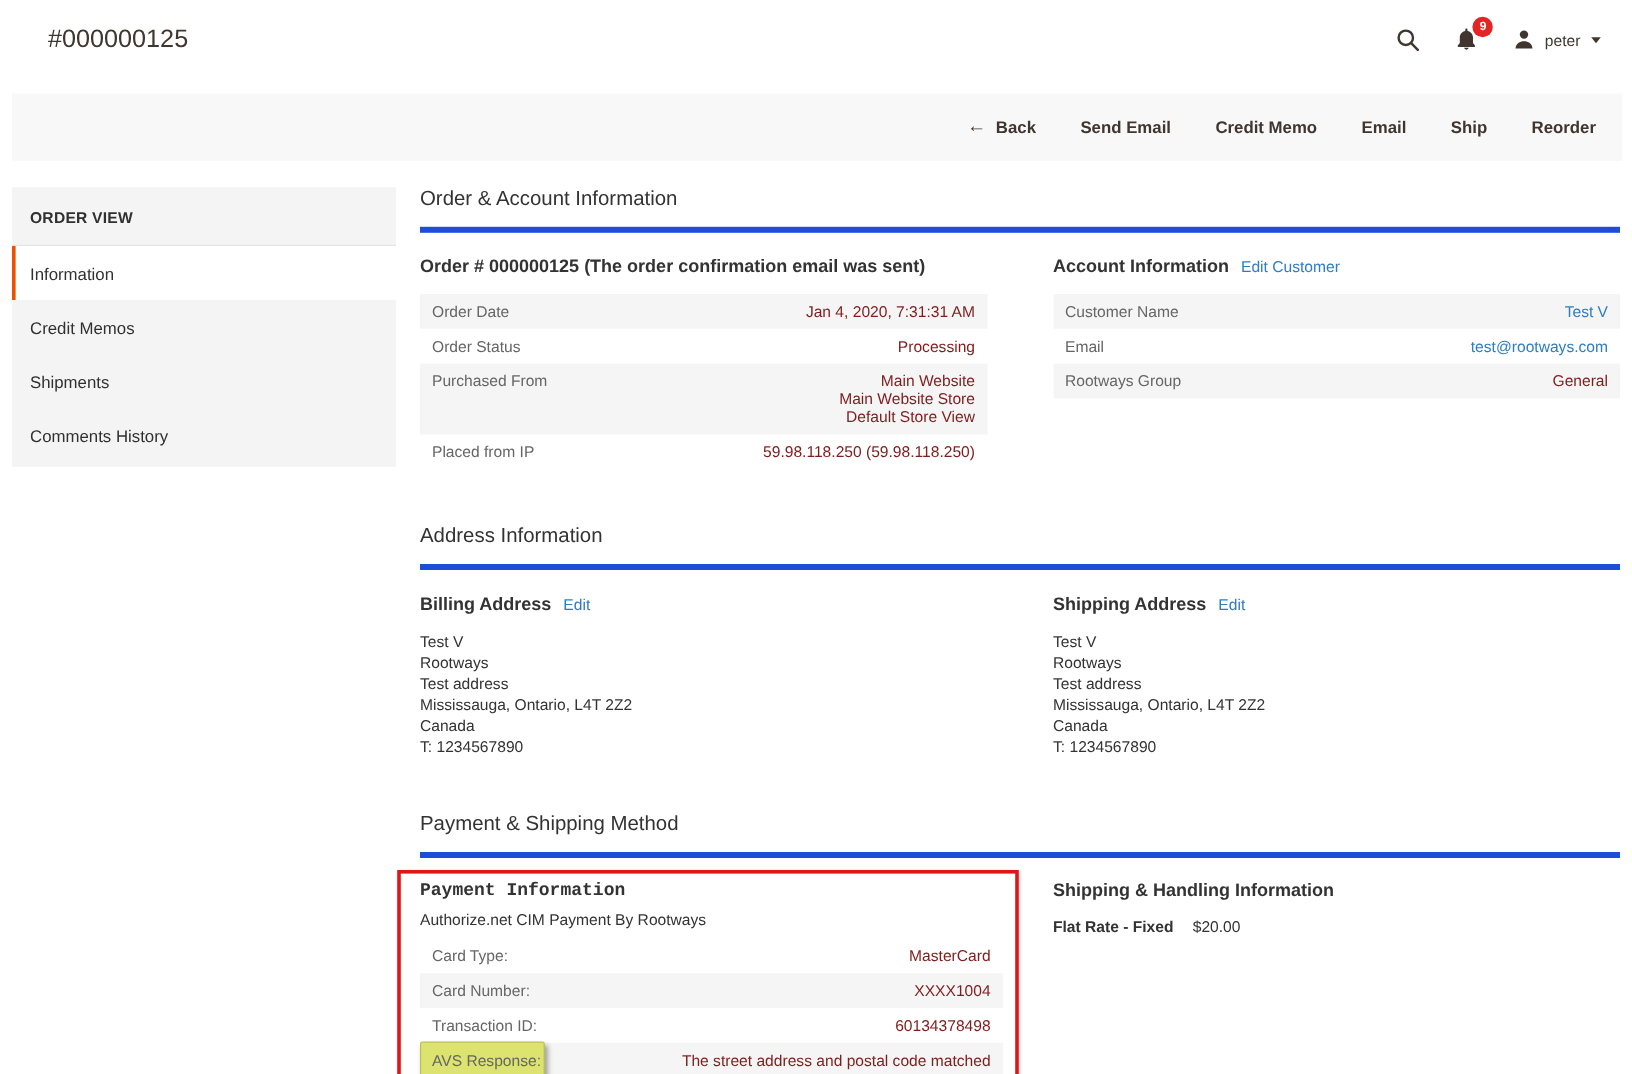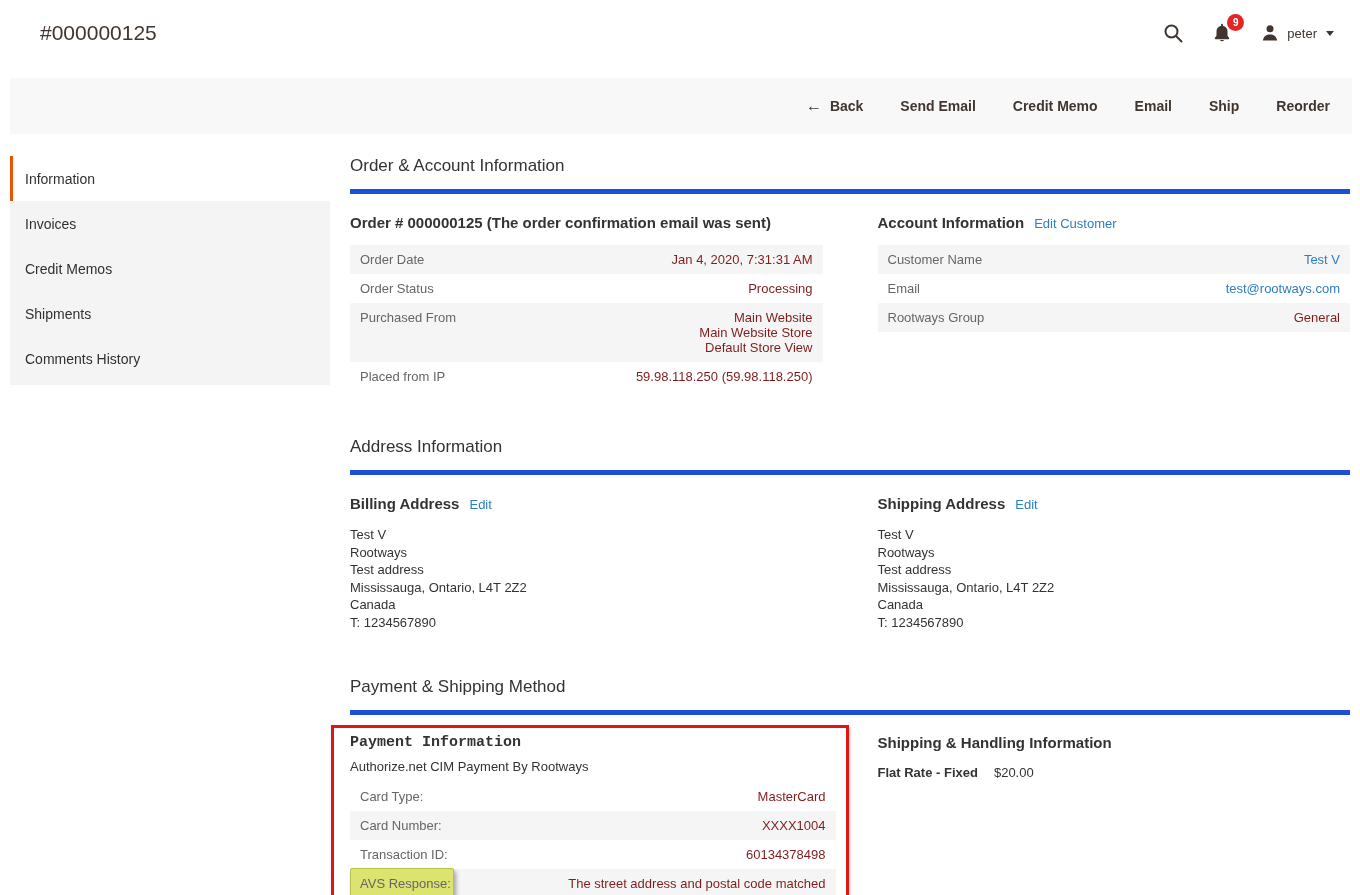--- a/index.html
+++ b/index.html
@@ -138,23 +138,23 @@
   <button class="act">Send Email</button>
   <button class="act">Credit Memo</button>
   <button class="act">Email</button>
   <button class="act">Ship</button>
   <button class="act">Reorder</button>
 </div>
 
 <div class="layout">
 
   <aside class="sidebar">
+    <div class="sb-title">ORDER VIEW</div>
     <nav>
       <div class="sb-item active">Information</div>
-      <div class="sb-item">Invoices</div>
       <div class="sb-item">Credit Memos</div>
       <div class="sb-item">Shipments</div>
       <div class="sb-item">Comments History</div>
     </nav>
   </aside>
 
   <main class="main">
 
     <section class="block">
       <h2 class="sec-title">Order &amp; Account Information</h2>

